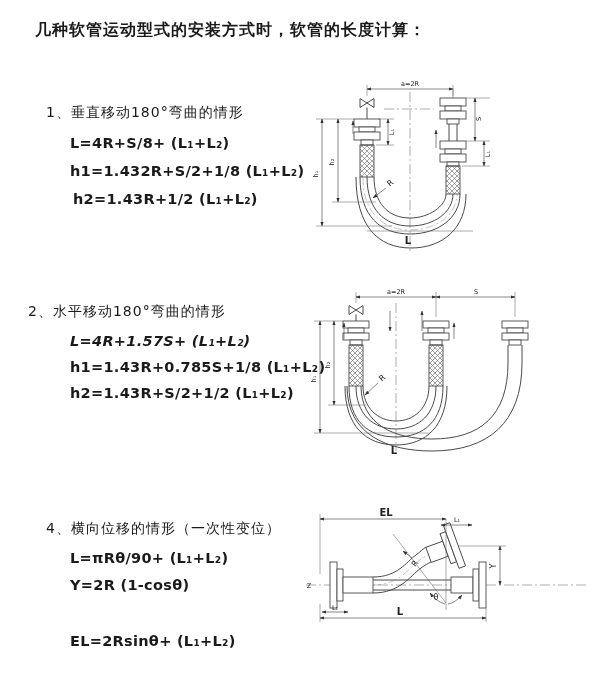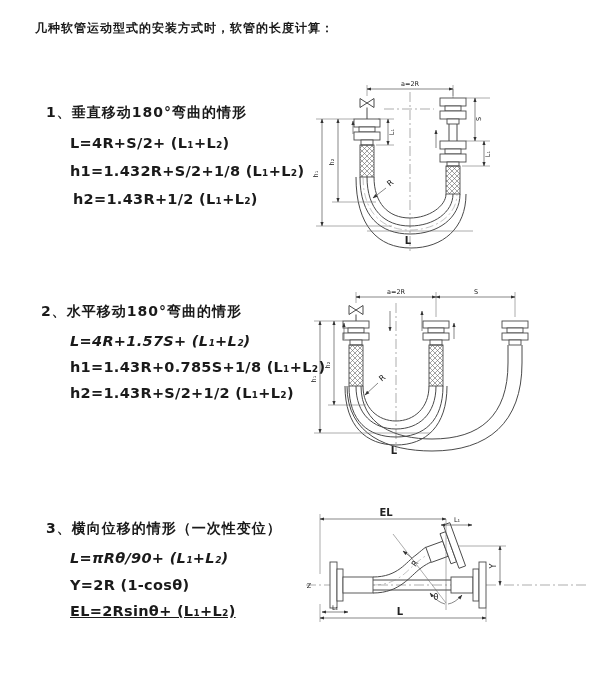--- a/index.html
+++ b/index.html
@@ -1,54 +1,54 @@
 <!DOCTYPE html>
 <html><head>
 <meta charset="utf-8">
 <style>
   html,body{margin:0;padding:0;}
   body{
     width:600px;height:675px;position:relative;background:#ffffff;overflow:hidden;
     font-family:"DejaVu Sans","Liberation Sans",sans-serif;color:#1a1a1a;
   }
   .abs{position:absolute;white-space:nowrap;}
-  .page-title{left:35px;top:20px;font-size:12px;font-weight:700;letter-spacing:1px;}
-  .sec-heading{font-size:14px;font-weight:700;letter-spacing:1px;}
+  .page-title{left:35px;top:20px;font-size:16px;font-weight:700;letter-spacing:1px;}
+  .sec-heading{font-size:14px;font-weight:400;letter-spacing:1px;}
   .formula{font-size:14.5px;font-weight:600;letter-spacing:0.3px;}
   svg{position:absolute;overflow:visible;}
   svg text{font-family:"DejaVu Sans","Liberation Sans",sans-serif;fill:#222;}
   .draw{stroke:#4a4a4a;stroke-width:1;fill:none;}
   .flange{stroke:#4a4a4a;stroke-width:0.9;fill:#ffffff;}
   .dim{stroke:#555;stroke-width:0.7;fill:none;}
   .ext{stroke:#666;stroke-width:0.55;fill:none;}
   .cl{stroke:#777;stroke-width:0.6;fill:none;stroke-dasharray:10 3 2 3;}
   .hosecl{stroke:#888;stroke-width:0.5;fill:none;stroke-dasharray:8 3 2 3;}
   .lblS{font-size:6.5px;}
   .lblM{font-size:8px;}
   .lblL{font-size:10px;font-weight:700;}
 </style>
 </head>
 <body>
 
 <div class="abs page-title">几种软管运动型式的安装方式时，软管的长度计算：</div>
 
 <div class="abs sec-heading" style="left:46px;top:104px;">1、垂直移动180°弯曲的情形</div>
-<div class="abs formula" style="left:70px;top:135px;">L=4R+S/2+ (L₁+L₂)</div>
+<div class="abs formula" style="left:70px;top:135px;">L=4R+S/8+ (L₁+L₂)</div>
 <div class="abs formula" style="left:70px;top:163px;">h1=1.432R+S/2+1/8 (L₁+L₂)</div>
 <div class="abs formula" style="left:73px;top:191px;">h2=1.43R+1/2 (L₁+L₂)</div>
 
-<div class="abs sec-heading" style="left:41px;top:303px;">2、水平移动180°弯曲的情形</div>
+<div class="abs sec-heading" style="left:28px;top:303px;">2、水平移动180°弯曲的情形</div>
 <div class="abs formula" style="left:70px;top:333px;font-style:italic;">L=4R+1.57S+ (L₁+L₂)</div>
 <div class="abs formula" style="left:70px;top:359px;">h1=1.43R+0.785S+1/8 (L₁+L₂)</div>
 <div class="abs formula" style="left:70px;top:385px;">h2=1.43R+S/2+1/2 (L₁+L₂)</div>
 
-<div class="abs sec-heading" style="left:46px;top:520px;">3、横向位移的情形（一次性变位）</div>
-<div class="abs formula" style="left:70px;top:550px;font-style:italic;">L=πRθ/90+ (L₁+L₂)</div>
+<div class="abs sec-heading" style="left:46px;top:520px;">4、横向位移的情形（一次性变位）</div>
+<div class="abs formula" style="left:70px;top:550px;">L=πRθ/90+ (L₁+L₂)</div>
 <div class="abs formula" style="left:70px;top:577px;">Y=2R (1-cosθ)</div>
-<div class="abs formula" style="left:70px;top:603px;text-decoration:underline;">EL=2Rsinθ+ (L₁+L₂)</div>
+<div class="abs formula" style="left:70px;top:633px;">EL=2Rsinθ+ (L₁+L₂)</div>
 
 <svg style="left:312px;top:76px;" width="268" height="182" viewBox="0 0 268 182">
   <defs>
     <pattern id="hz1" width="5" height="5" patternUnits="userSpaceOnUse">
       <path d="M0 5 L5 0 M0 0 L5 5" stroke="#666" stroke-width="0.6"></path>
     </pattern>
     <marker id="ar1" viewBox="0 0 10 10" refX="9" refY="5" markerWidth="7" markerHeight="7" orient="auto-start-reverse">
       <path d="M0,1.5 L10,5 L0,8.5 z" fill="#333"></path>
     </marker>
   </defs>

